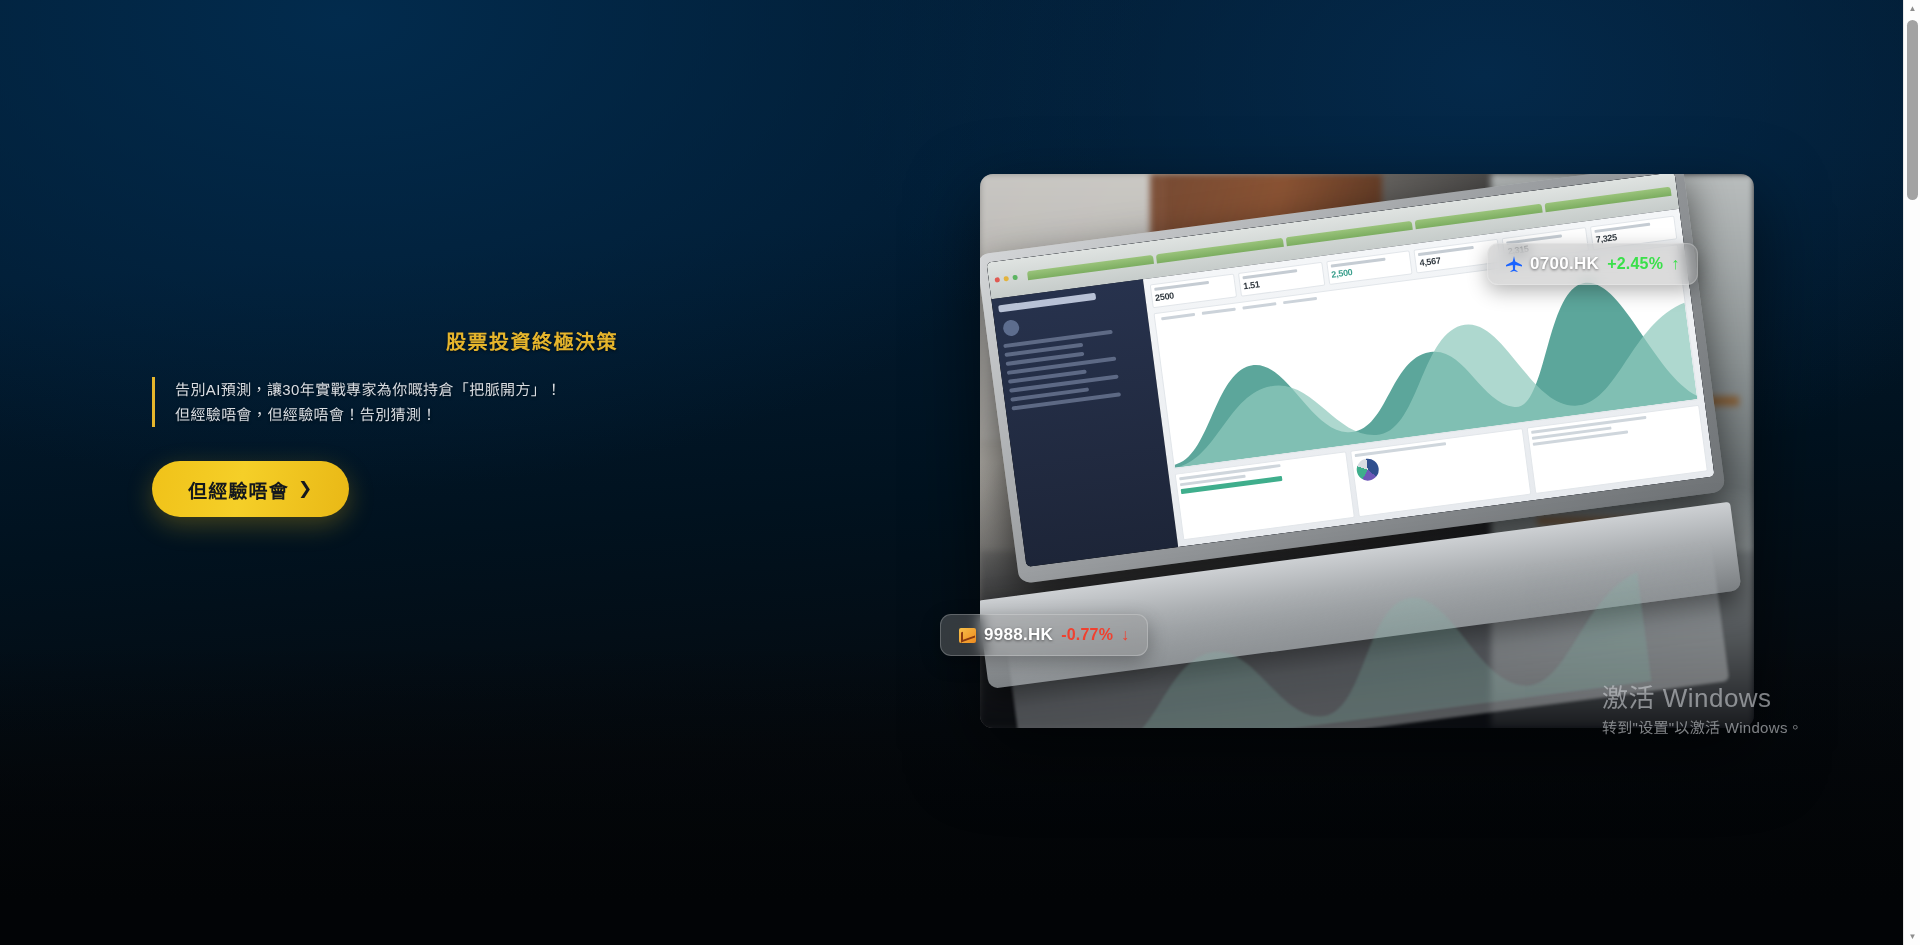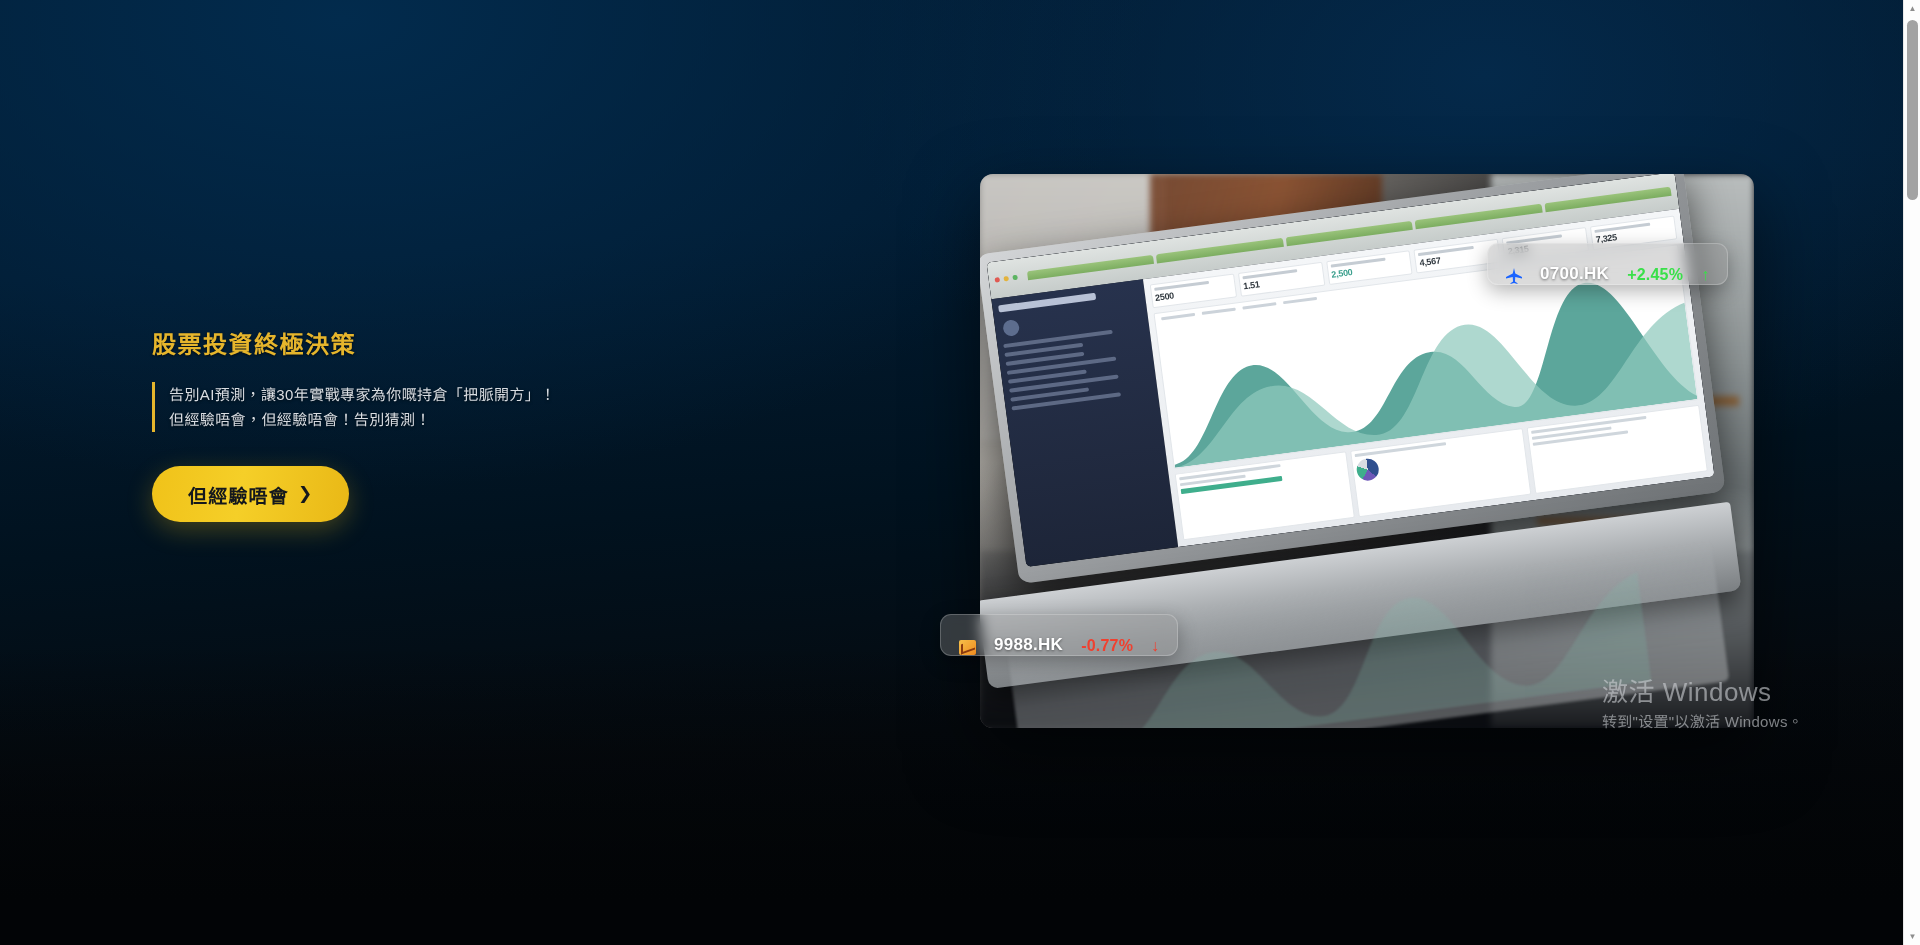--- a/index.html
+++ b/index.html
@@ -40,40 +40,41 @@
   
   .copy {
     position:absolute;
     left:152px;
     top:330px;
     width:760px;
     z-index:6;
   }
   .eyebrow {
     color:#e5b52c;
-    font-size:24px;
+    font-size:20px;
     font-weight:700;
     letter-spacing:1.5px;
     line-height:1.25;
     text-shadow:0 1px 3px rgba(0,0,0,.7);
+    text-align:center;
   }
   .headline {
     margin-top:16px;
     color:#ffffff;
     font-size:62px;
     font-weight:700;
     line-height:1.12;
     letter-spacing:1px;
     white-space:nowrap;
     text-shadow:0 3px 14px rgba(0,0,0,.65);
   }
   .sub {
     margin-top:22px;
     border-left:3px solid #e5b52c;
-    padding-left:14px;
+    padding-left:20px;
   }
   .sub-line {
     color:#d9dde2;
     font-size:15px;
     line-height:1.68;
     letter-spacing:.4px;
     text-shadow:0 1px 3px rgba(0,0,0,.6);
   }
 
   .cta {
@@ -242,22 +243,22 @@
   .refl-chart {
     position:absolute; left:16%; bottom:2%; width:70%; height:22%;
     opacity:.38; filter:blur(1px); transform:rotate(-7.5deg);
   }
   .refl-chart svg { width:100%; height:100%; }
 
   
   .ticker {
     position:absolute;
     display:flex;
-    align-items:flex-end;
-    gap:18px;
+    align-items:center;
+    gap:8px;
     height:42px;
     padding:0 18px;
     border-radius:11px;
     background:rgba(150,150,150,.34);
     border:1px solid rgba(255,255,255,.22);
     backdrop-filter:blur(7px);
     -webkit-backdrop-filter:blur(7px);
     box-shadow:0 6px 20px rgba(0,0,0,.3);
     z-index:8;
     white-space:nowrap;
@@ -287,21 +288,21 @@
   .emoji-plane{
     display:inline-block; width:16px; height:16px;
     background:#1b64ff;
     clip-path:polygon(50% 0%,58% 34%,100% 56%,100% 66%,58% 56%,56% 84%,72% 95%,72% 100%,50% 93%,28% 100%,28% 95%,44% 84%,42% 56%,0% 66%,0% 56%,42% 34%);
   }
 
   
   .watermark {
     position:absolute;
     right:100px;
-    bottom:213px;
+    bottom:207px;
     text-align:left;
     color:#c9ccd0;
     z-index:9;
     opacity:.62;
     user-select:none;
   }
   .watermark .w1 { font-size:26px; font-weight:400; line-height:1.25; letter-spacing:.5px; }
   .watermark .w2 { font-size:15px; font-weight:400; line-height:1.4; margin-top:3px; letter-spacing:.3px; }
 
   

